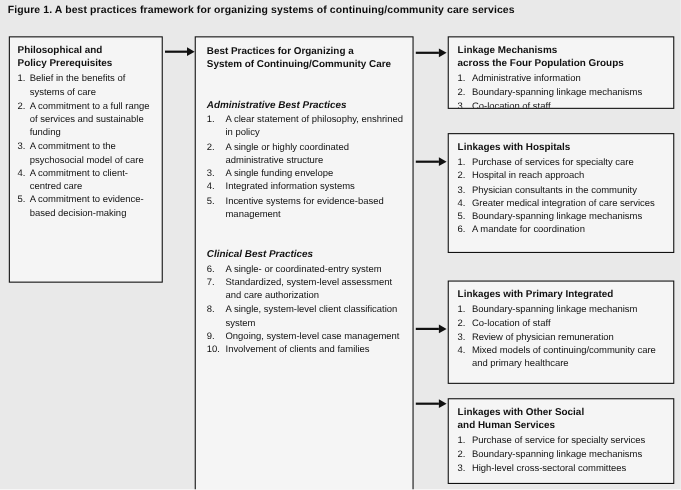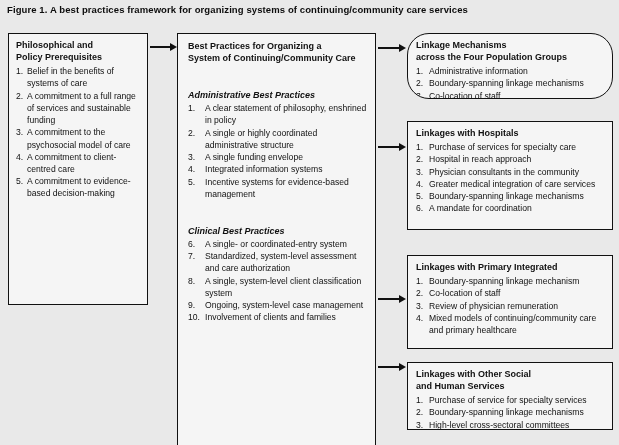--- a/index.html
+++ b/index.html
@@ -32,29 +32,29 @@
     margin-top:26px;
   }
   ol.list {
     list-style:none; margin:2px 0 0 0; padding:0;
     font-size:8.6px; line-height:1.42;
   }
   ol.list li { display:flex; }
   .num { flex:0 0 11px; }
   .txt { flex:1; }
 
-  .left-box   { left:8px;   top:33px;  width:140px; height:272px; padding:5px 3px 0 7px; }
+  .left-box   { left:8px;   top:33px;  width:140px; height:224px; padding:5px 3px 0 7px; }
   .middle-box { left:177px; top:33px;  width:199px; height:437px; padding:6px 3px 0 10px; }
   .middle-box .num { flex-basis:17px; }
   .link-box   { left:407px; width:206px; padding:5px 3px 0 8px; }
   .link-box .num { flex-basis:13px; }
-  #link-0 { top:33px;  height:66px;border-radius:22px;  }
+  #link-0 { top:33px;  height:66px;  }
   #link-1 { top:121px; height:109px; }
   #link-2 { top:255px; height:94px;  }
-  #link-3 { top:362px; height:68px;  }
+  #link-3 { top:362px; height:78px;  }
 
   .arrow {
     position:absolute; height:1.5px; background:#111;
   }
   .arrow::after {
     content:""; position:absolute; right:-7px; top:-3.2px;
     width:0; height:0;
     border-left:7px solid #111;
     border-top:4px solid transparent;
     border-bottom:4px solid transparent;

